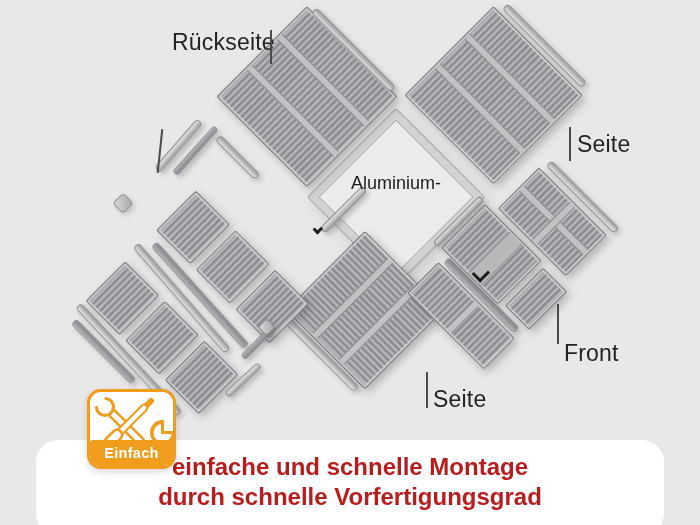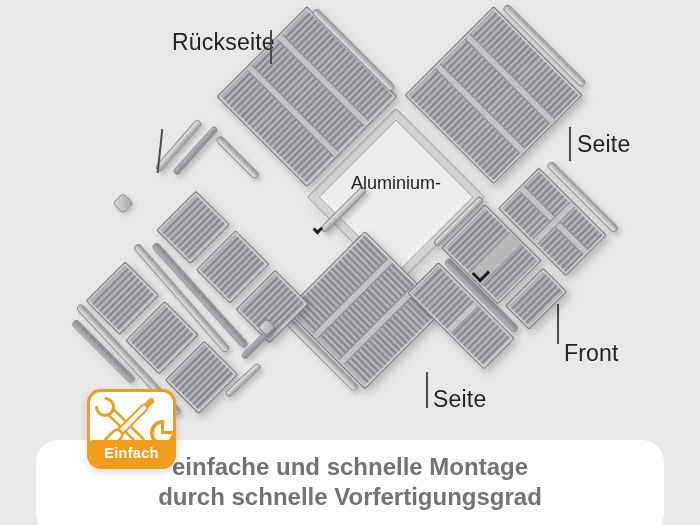--- a/index.html
+++ b/index.html
@@ -43,21 +43,21 @@
   
   .lbl{position:absolute;font-size:23px;color:#232325;white-space:nowrap;letter-spacing:.2px;}
   .tick{position:absolute;width:2px;background:#4a4b4d;}
   .frame-label{position:absolute;left:296px;top:172px;width:200px;text-align:center;
     font-size:18px;line-height:22px;color:#1d1d1f;}
 
   
   .card{position:absolute;left:36px;top:440px;width:628px;height:95px;background:#ffffff;
     border-radius:22px;z-index:5;}
   .caption{padding-top:12px;text-align:center;font-size:24px;font-weight:bold;
-    line-height:30px;color:#737373;}
+    line-height:30px;color:#b91c1c;}
 
   
   .badge{position:absolute;left:51px;top:389px;width:89px;height:80px;background:#fff;
     border:3px solid #f09c1c;border-radius:14px;z-index:6;box-sizing:border-box;
     box-shadow:0 3px 7px rgba(0,0,0,.15);margin-left:36px;}
   .badge-banner{position:absolute;left:0;right:0;bottom:0;height:26px;background:#f09c1c;
     border-radius:3px 3px 10px 10px;color:#fff;font-weight:bold;font-size:14.5px;
     text-align:center;line-height:26px;letter-spacing:.3px;}
   .badge svg{position:absolute;left:0;top:4px;}
 </style>

